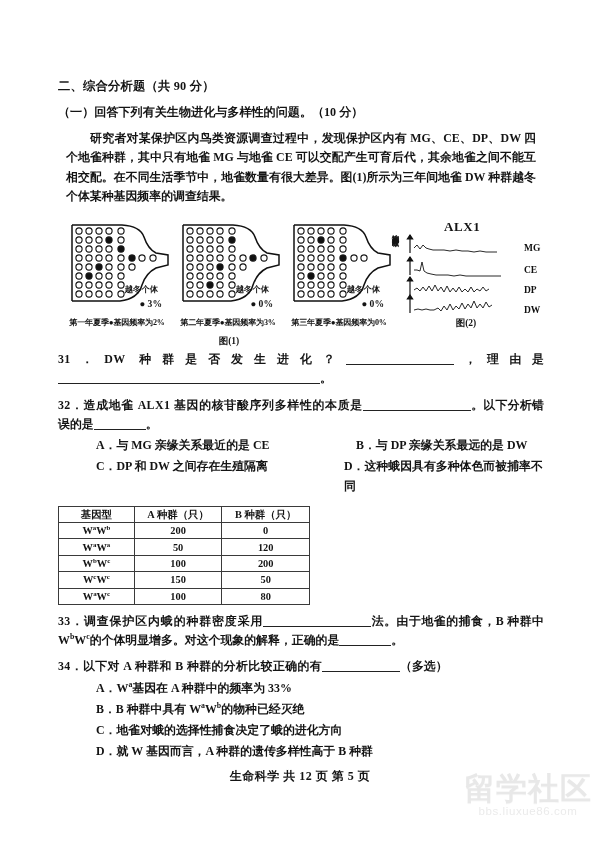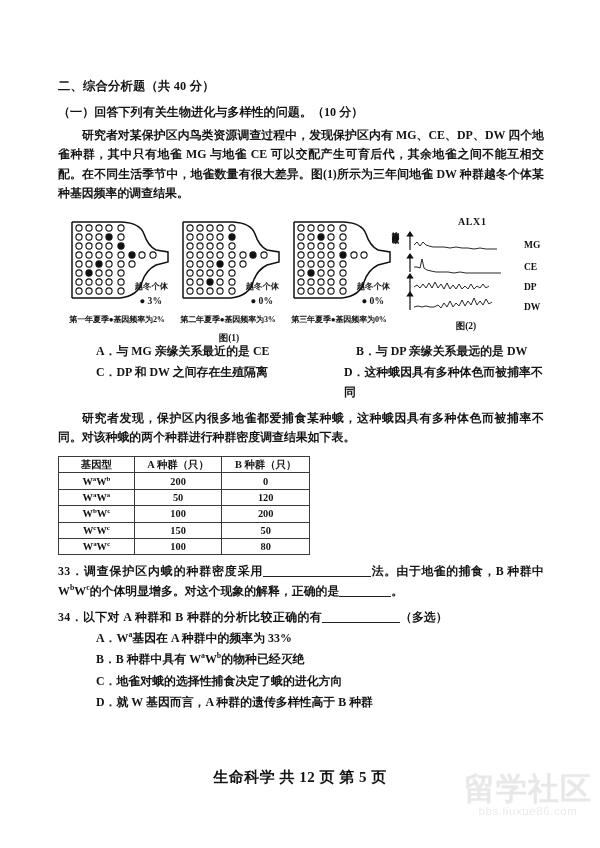--- a/index.html
+++ b/index.html
@@ -37,21 +37,21 @@
   .sub-title {
     font-size: 12.1px;
     font-weight: bold;
     margin: 0 0 5px 0;
     line-height: 1.5;
   }
   .para {
     font-size: 11.9px;
     font-weight: bold;
     line-height: 1.62;
-    margin: 0;
+    margin: 8px;
     text-align: justify;
     text-justify: inter-ideograph;
   }
   .para.indent { text-indent: 24px; }
   .q {
     font-size: 11.9px;
     font-weight: bold;
     line-height: 1.62;
     margin: 7px 0 0 0;
     text-align: justify;
@@ -91,21 +91,21 @@
   .fig1-wrap {
     position: absolute;
     left: 6px; top: 0;
     width: 330px;
   }
   .bneck-row { display: flex; gap: 5px; }
   .bneck { position: relative; width: 106px; height: 100px; }
   .bneck svg { position: absolute; left: 0; top: 0; }
   .bneck .wlabel {
     position: absolute;
-    right: 2px; bottom: 20px;
+    right: 12px; bottom: 20px;
     font-size: 8.3px;
     font-weight: bold;
     white-space: nowrap;
     text-align: right;
   }
   .bneck .pct {
     position: absolute;
     right: 8px; bottom: 6px;
     font-size: 9.6px;
     font-weight: bold;
@@ -134,40 +134,39 @@
 
   
   .fig2-wrap {
     position: absolute;
     left: 330px; top: 2px;
     width: 156px;
   }
   .fig2-box { position: relative; width: 156px; height: 100px; }
   .fig2-title {
     position: absolute;
-    left: 70px; top: 2px;
-    font-size: 10px;
+    left: 56px; top: 2px;
+    font-size: 13px;
     font-weight: bold;
     letter-spacing: 0.6px;
   }
   .fig2-ylab {
     position: absolute;
     left: 2px; top: 16px;
     font-size: 7.2px;
     font-weight: bold;
     writing-mode: vertical-rl;
     text-orientation: upright;
     letter-spacing: -0.6px;
     height: 72px;
   }
   .fig2-num {
     text-align: center;
     font-size: 9.5px;
     font-weight: bold;
-    margin-top: 6px;
   }
 
   
   .tbl-wrap {
     display: flex;
     justify-content: flex-start;
     margin: 9px 0 2px 0;
   }
   table.geno {
     border-collapse: collapse;
@@ -187,21 +186,21 @@
   table.geno .c1 { width: 88px; }
   table.geno .c2 { width: 88px; }
 
   
   .footer {
     position: absolute;
     left: 0;
     top: 768px;
     width: 600px;
     text-align: center;
-    font-size: 15px;
+    font-size: 12px;
     font-weight: bold;
     letter-spacing: 0.5px;
   }
   .watermark {
     position: absolute;
     right: 8px;
     top: 772px;
     width: 128px;
     text-align: center;
     user-select: none;
@@ -222,21 +221,21 @@
     font-family: "Liberation Sans", sans-serif;
   }
 </style>
 </head>
 <body>
 
 <div class="page">
 
   <div class="content">
 
-    <div class="sec-title">二、综合分析题（共 40 分）</div>
+    <div class="sec-title">二、综合分析题（共 90 分）</div>
     <div class="sub-title">（一）回答下列有关生物进化与多样性的问题。（10 分）</div>
     <div class="para indent">研究者对某保护区内鸟类资源调查过程中，发现保护区内有 MG、CE、DP、DW 四个地雀种群，其中只有地雀 MG 与地雀 CE 可以交配产生可育后代，其余地雀之间不能互相交配。在不同生活季节中，地雀数量有很大差异。图(1)所示为三年间地雀 DW 种群越冬个体某种基因频率的调查结果。</div>
 
     <div class="figs">
 
       <div class="fig1-wrap">
         <div class="bneck-row">
 
           <div class="bneck">
             <svg width="106" height="100" viewBox="0 0 106 100">
@@ -457,34 +456,39 @@
               <text x="136" y="76">DP</text>
               <text x="136" y="96">DW</text>
             </g>
           </svg>
         </div>
         <div class="fig2-num">图(2)</div>
       </div>
 
     </div>
 
-
-
+    <div class="q">
+      <span class="q-num">31．DW 种群是否发生进化？</span><span class="blank b-lg"></span><span>，理由是</span><span class="blank b-xl"></span><span>。</span>
+    </div>
+
+
+    <div class="q">
+      <span class="q-num">32．造成地雀 ALX1 基因的核苷酸序列多样性的本质是</span><span class="blank b-lg"></span><span>。以下分析错误的是</span><span class="blank b-sm"></span><span>。</span>
+    </div>
     <div class="opts opt-2col">
       <div class="opt-row">
         <span class="opt-a">A．与 MG 亲缘关系最近的是 CE</span>
         <span>B．与 DP 亲缘关系最远的是 DW</span>
       </div>
       <div class="opt-row">
         <span class="opt-a">C．DP 和 DW 之间存在生殖隔离</span>
         <span>D．这种蛾因具有多种体色而被捕率不同</span>
       </div>
     </div>
 
-    <div class="para indent" style="margin-top:6px">研究者发现，保护区内很多地雀都爱捕食某种蛾，这种蛾因具有多种体色而被捕率不同。对该种蛾的两个种群进行种群密度调查结果如下表。</div>
 
     <div class="tbl-wrap">
       <table class="geno">
         <thead>
           <tr>
             <th class="c0">基因型</th>
             <th class="c1">A 种群（只）</th>
             <th class="c2">B 种群（只）</th>
           </tr>
         </thead>

